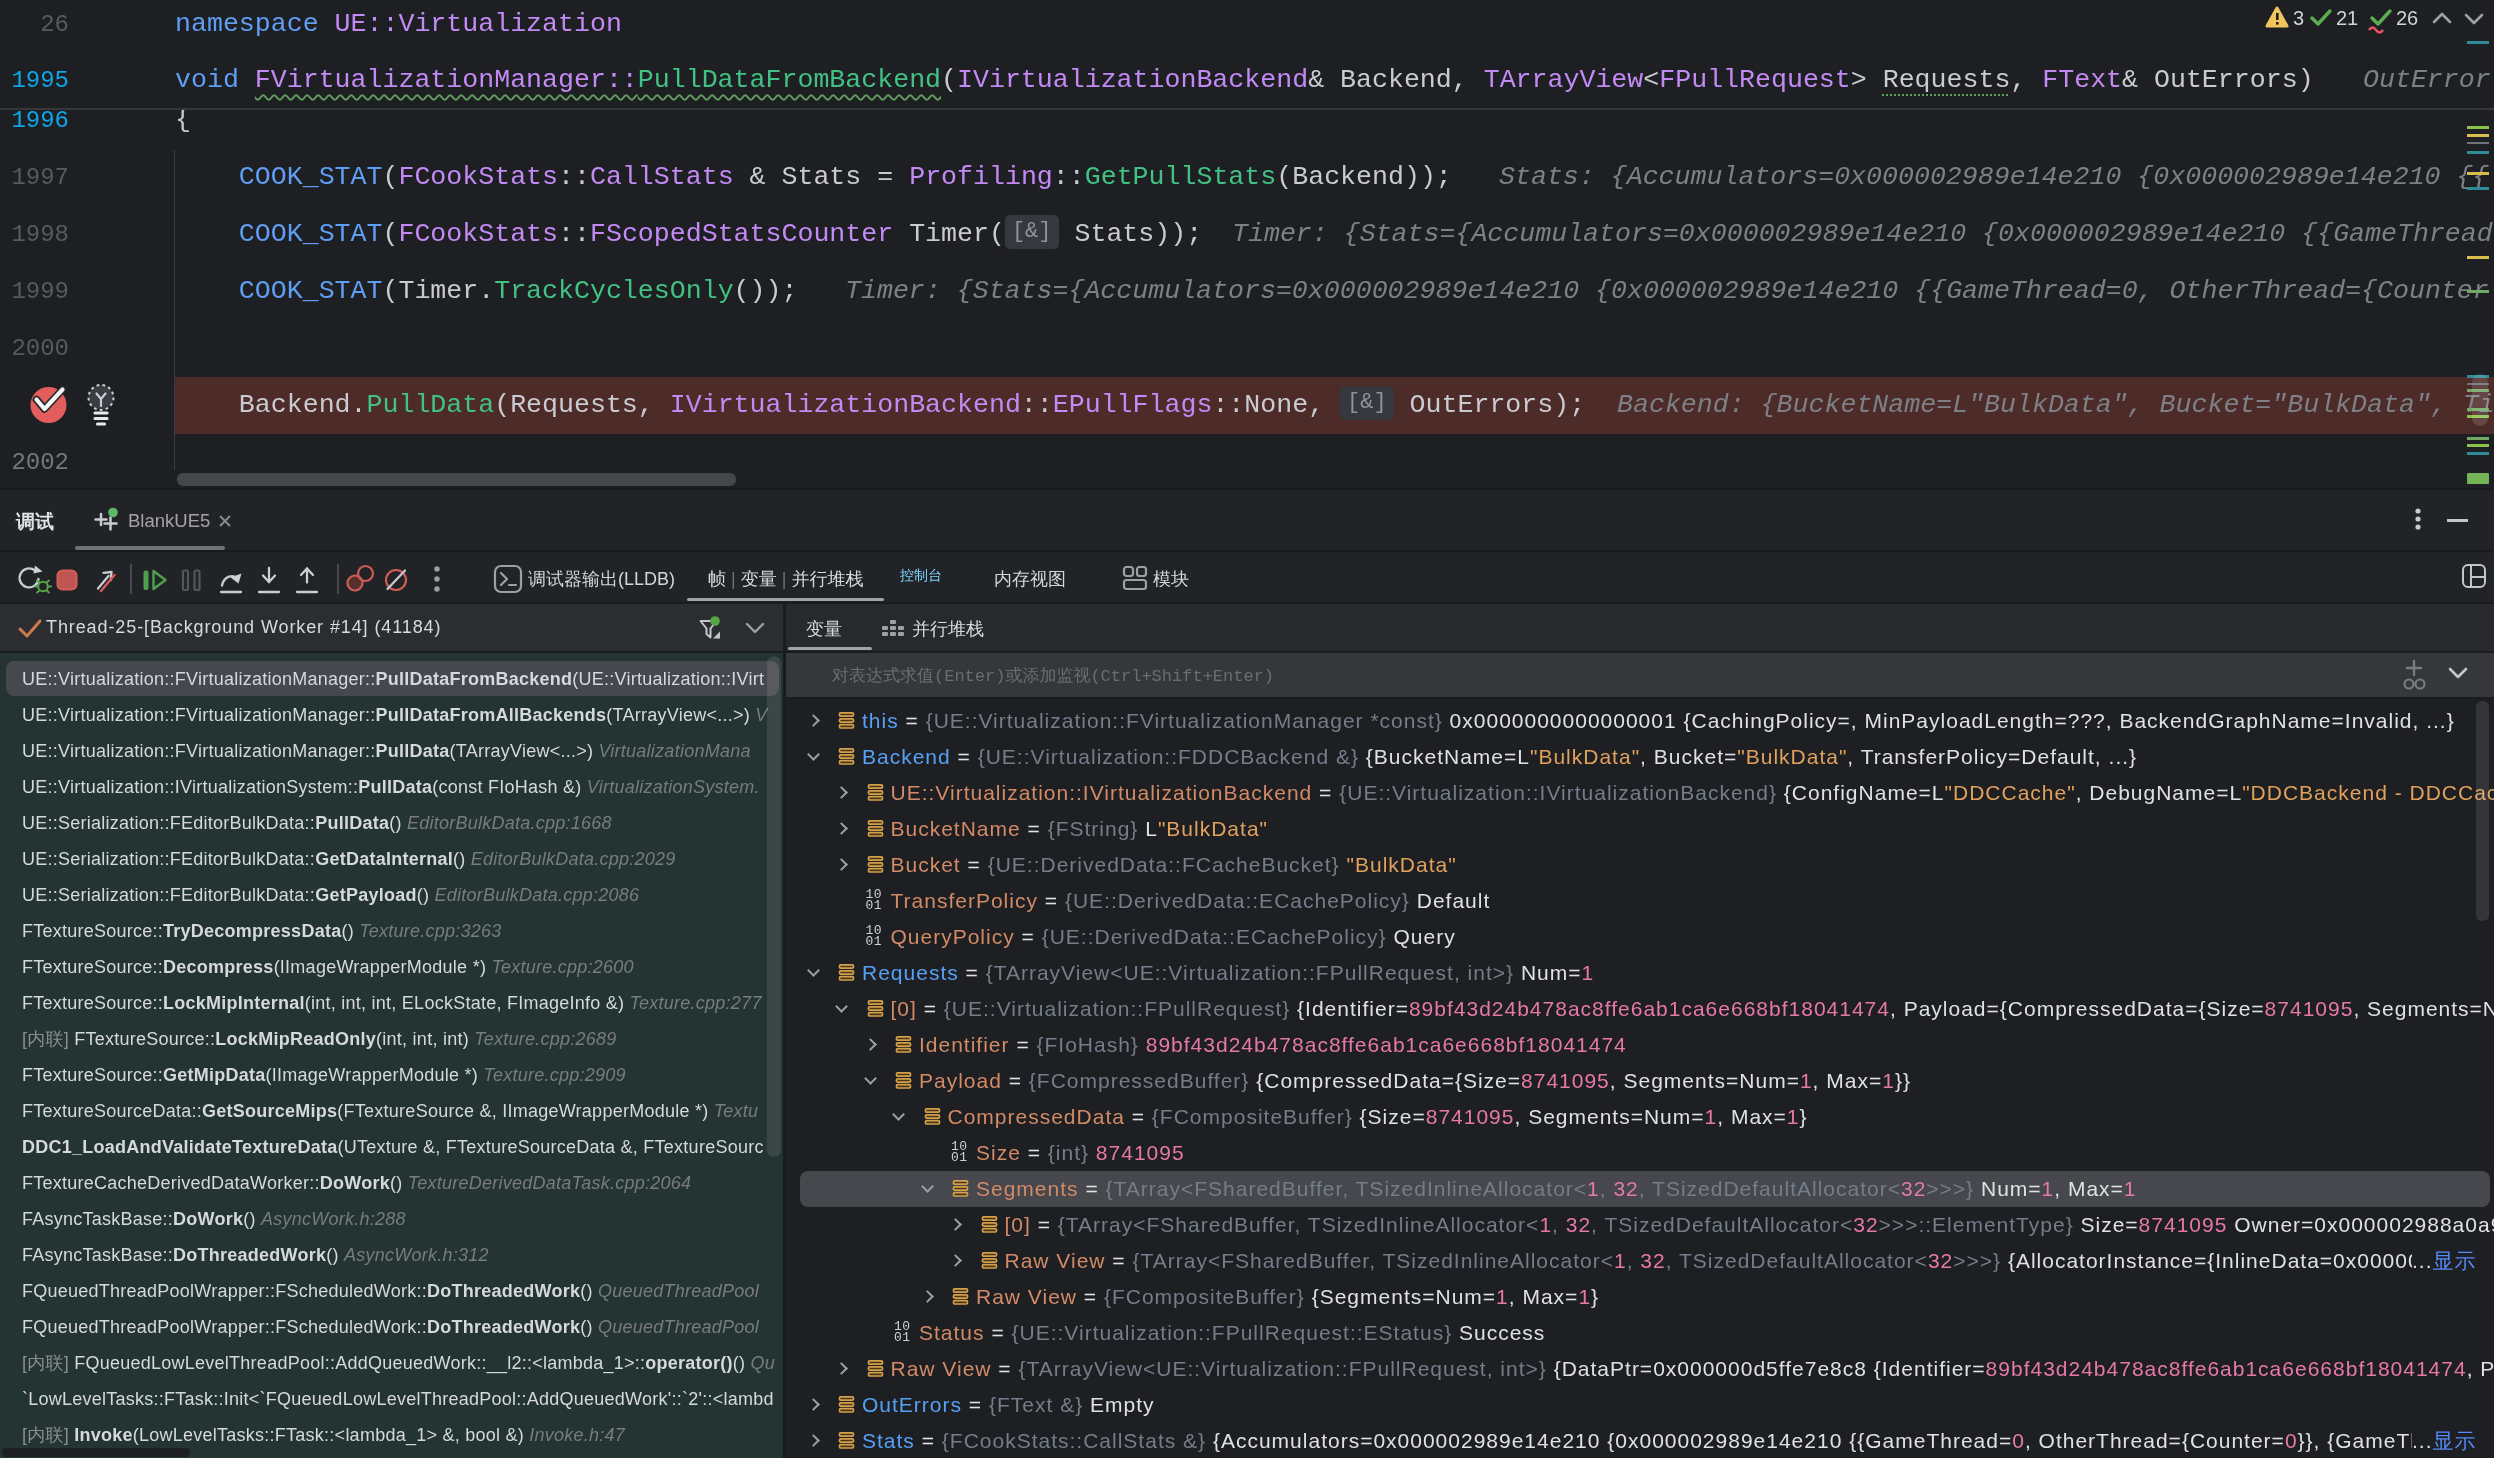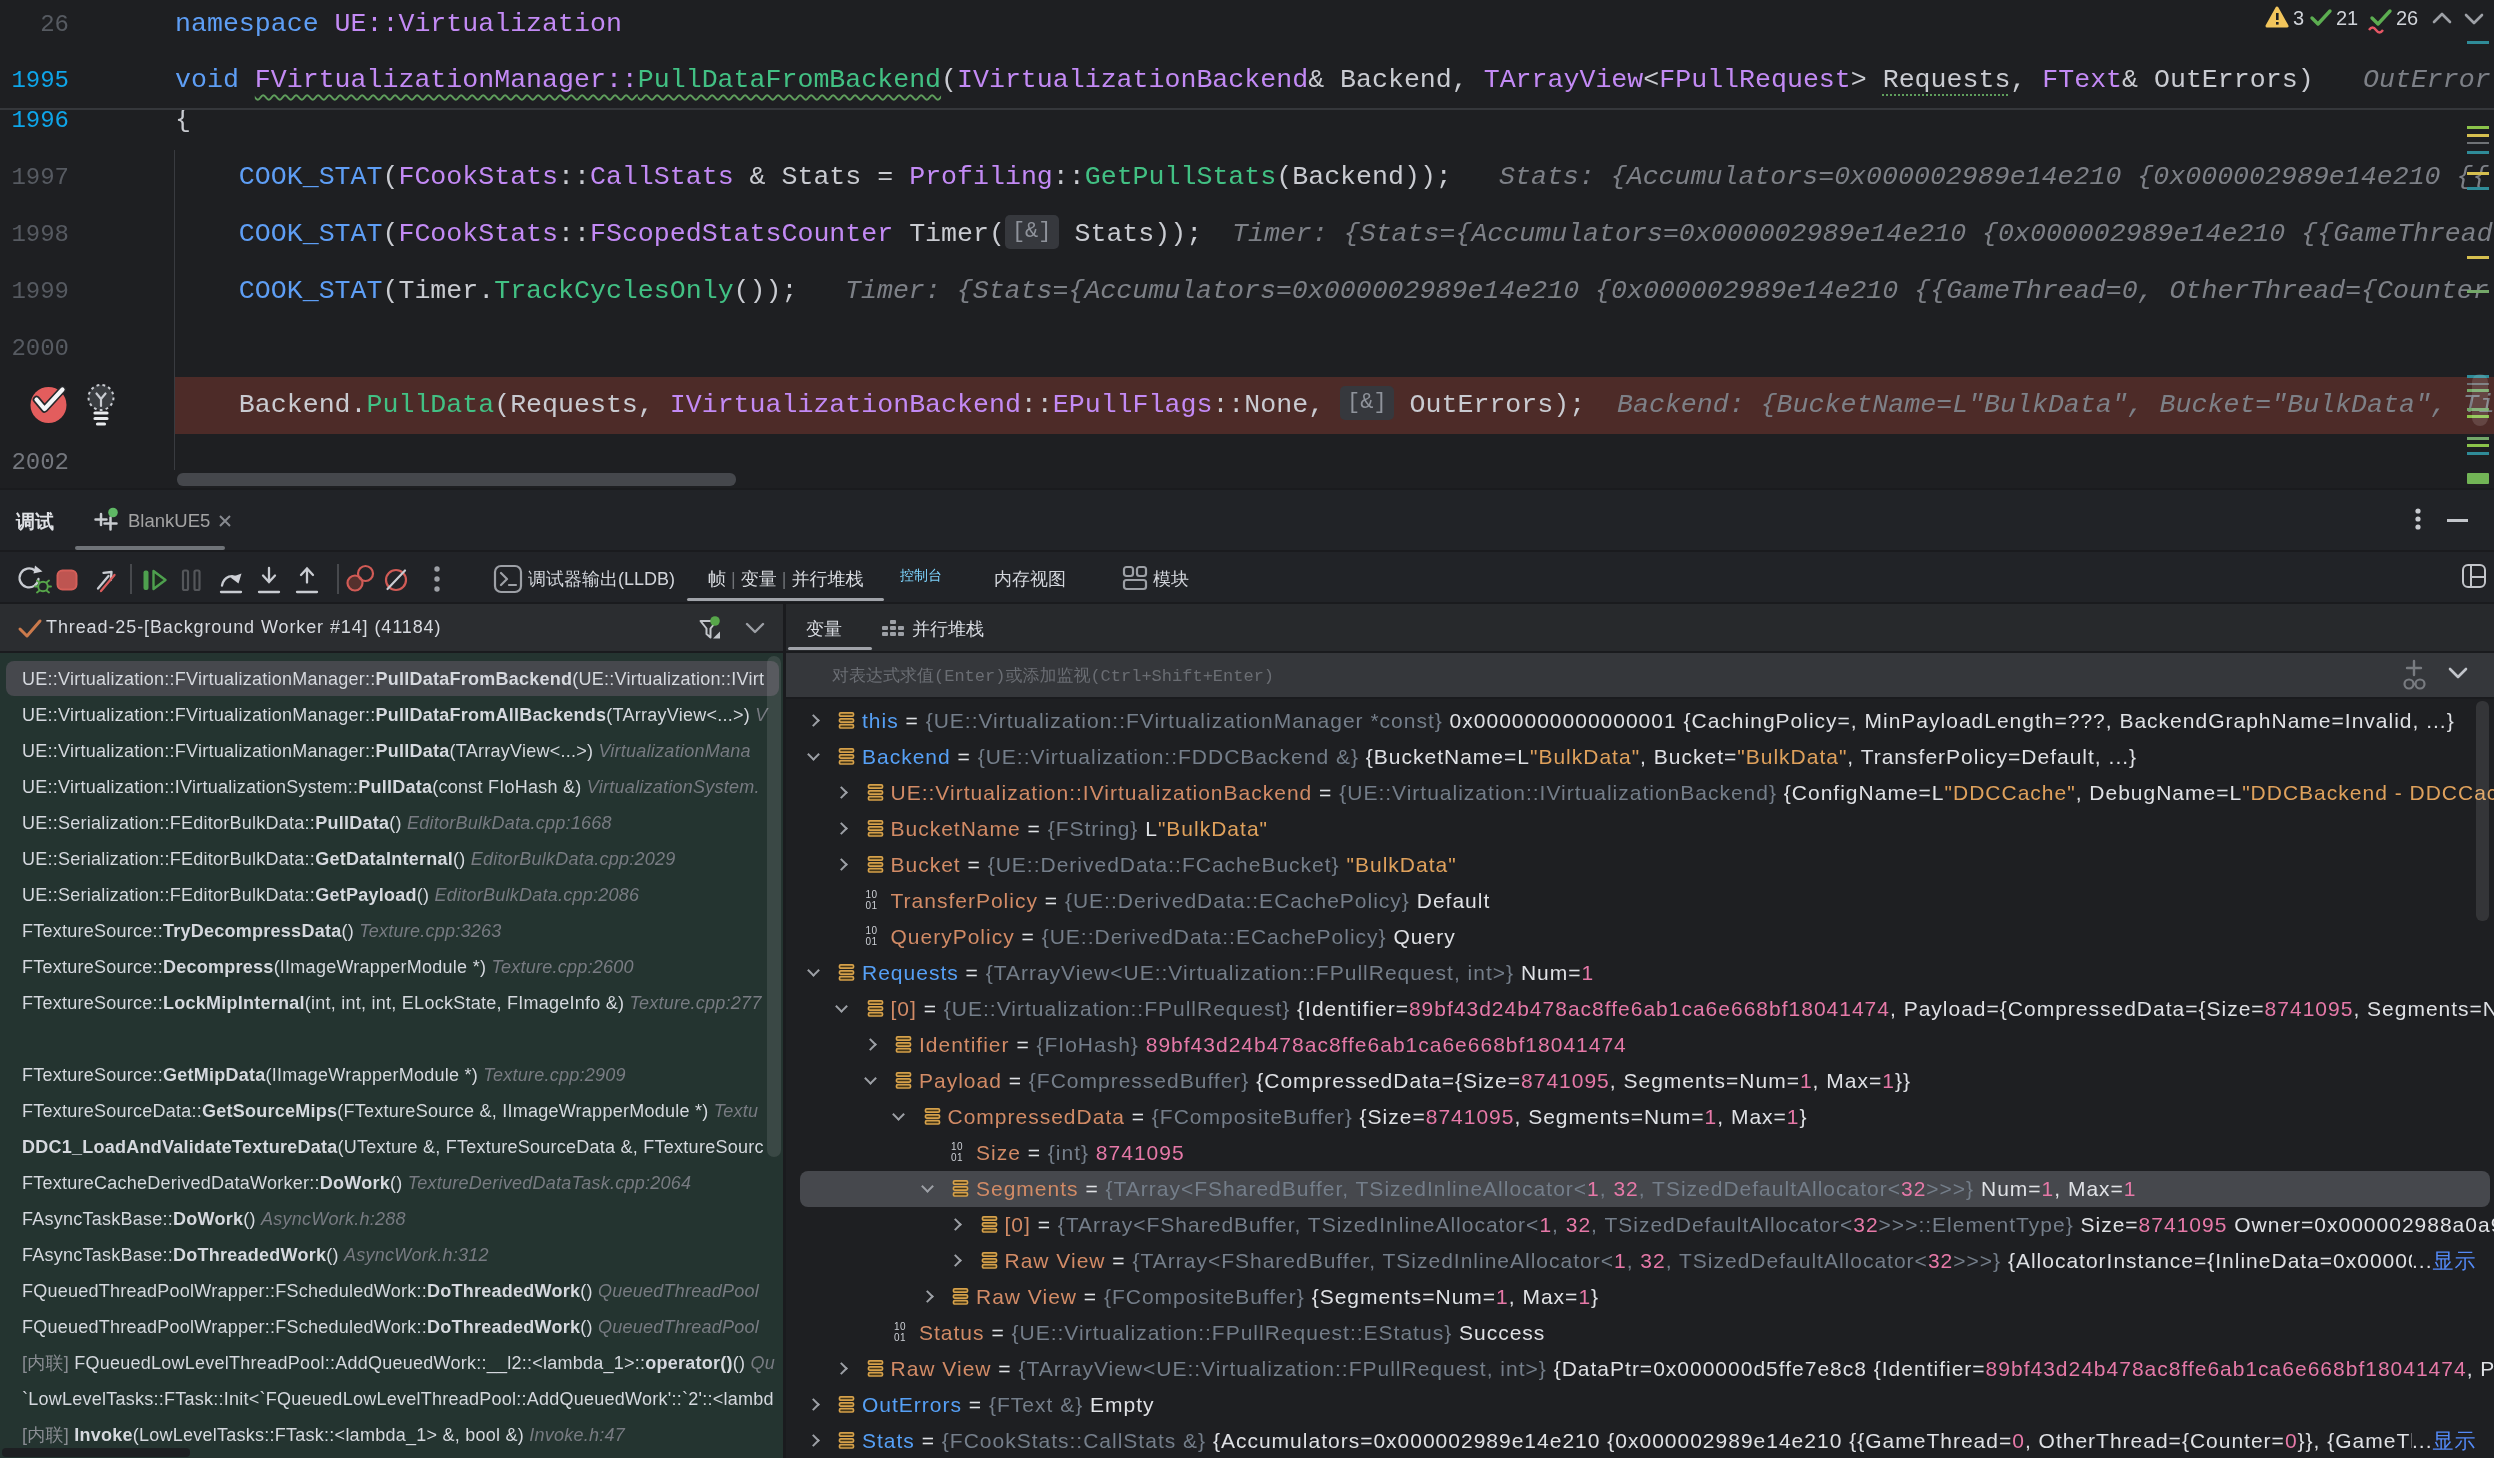--- a/index.html
+++ b/index.html
@@ -27,21 +27,21 @@
 .tr{height:36px;line-height:36px;font-size:21px;letter-spacing:1.0px;color:#DFE1E5;white-space:pre;overflow:hidden}
 .nm{color:#D28B66}
 .nb{color:#56A0F6}
 .gy{color:#747E8A}
 .pk{color:#E679A8}
 .st{color:#DFA15C}
 .lk{color:#548AF7}
 .chev{display:inline-block;width:9px;height:9px;border-right:2px solid #9DA0A6;border-bottom:2px solid #9DA0A6}
 .ce{transform:rotate(-45deg)}
 .cd{transform:rotate(45deg)}
-.num01{width:17px;height:22px;font-family:Liberation Sans, sans-serif;font-size:10px;line-height:11px;color:#CDD0D6;letter-spacing:0.5px}
+.num01{width:17px;height:22px;font-family:Liberation Mono, monospace;font-size:13px;line-height:11px;color:#CDD0D6;letter-spacing:0.5px}
 </style></head><body>
 <div id="ed" class="a">
 <div class="a" style="left:174px;top:377px;width:2320px;height:57px;background:#4D2B28"></div>
 <div class="a" style="left:174px;top:150px;width:1px;height:320px;background:#393B40"></div>
 <div class="a cl" style="top:92px"><span>{</span></div>
 <div class="a cl" style="top:149px">    <span class="kw">COOK_STAT</span>(<span class="ty">FCookStats</span>::<span class="ty">CallStats</span> &amp; Stats = <span class="ty">Profiling</span>::<span class="fn">GetPullStats</span>(Backend));</div>
 <div class="a cl" style="top:206px">    <span class="kw">COOK_STAT</span>(<span class="ty">FCookStats</span>::<span class="ty">FScopedStatsCounter</span> Timer(<span class="inlay">[&amp;]</span> Stats));</div>
 <div class="a cl" style="top:263px">    <span class="kw">COOK_STAT</span>(Timer.<span class="fn">TrackCyclesOnly</span>());</div>
 <div class="a cl" style="top:377px">    Backend.<span class="fn">PullData</span>(Requests, <span class="ty">IVirtualizationBackend</span>::<span class="ty">EPullFlags</span>::None, <span class="inlay">[&amp;]</span> OutErrors);</div>
 <div class="a gn gnb" style="top:92px">1996</div>
@@ -203,20 +203,21 @@
 <div class="a sr" style="top:8px;width:761px">UE::Virtualization::FVirtualizationManager::<b>PullDataFromBackend</b>(UE::Virtualization::IVirt</div>
 <div class="a sr" style="top:44px;width:761px">UE::Virtualization::FVirtualizationManager::<b>PullDataFromAllBackends</b>(TArrayView&lt;...&gt;) <span class="fi">V</span></div>
 <div class="a sr" style="top:80px;width:761px">UE::Virtualization::FVirtualizationManager::<b>PullData</b>(TArrayView&lt;...&gt;) <span class="fi">VirtualizationMana</span></div>
 <div class="a sr" style="top:116px;width:761px">UE::Virtualization::IVirtualizationSystem::<b>PullData</b>(const FIoHash &amp;) <span class="fi">VirtualizationSystem.</span></div>
 <div class="a sr" style="top:152px;width:761px">UE::Serialization::FEditorBulkData::<b>PullData</b>() <span class="fi">EditorBulkData.cpp:1668</span></div>
 <div class="a sr" style="top:188px;width:761px">UE::Serialization::FEditorBulkData::<b>GetDataInternal</b>() <span class="fi">EditorBulkData.cpp:2029</span></div>
 <div class="a sr" style="top:224px;width:761px">UE::Serialization::FEditorBulkData::<b>GetPayload</b>() <span class="fi">EditorBulkData.cpp:2086</span></div>
 <div class="a sr" style="top:260px;width:761px">FTextureSource::<b>TryDecompressData</b>() <span class="fi">Texture.cpp:3263</span></div>
 <div class="a sr" style="top:296px;width:761px">FTextureSource::<b>Decompress</b>(IImageWrapperModule *) <span class="fi">Texture.cpp:2600</span></div>
 <div class="a sr" style="top:332px;width:761px">FTextureSource::<b>LockMipInternal</b>(int, int, int, ELockState, FImageInfo &amp;) <span class="fi">Texture.cpp:277</span></div>
+<div class="a sr" style="top:368px;width:761px"><span class="inl">[内联] </span>FTextureSource::<b>LockMipReadOnly</b>(int, int, int) <span class="fi">Texture.cpp:2689</span></div>
 <div class="a sr" style="top:404px;width:761px">FTextureSource::<b>GetMipData</b>(IImageWrapperModule *) <span class="fi">Texture.cpp:2909</span></div>
 <div class="a sr" style="top:440px;width:761px">FTextureSourceData::<b>GetSourceMips</b>(FTextureSource &amp;, IImageWrapperModule *) <span class="fi">Textu</span></div>
 <div class="a sr" style="top:476px;width:761px"><b>DDC1_LoadAndValidateTextureData</b>(UTexture &amp;, FTextureSourceData &amp;, FTextureSourc</div>
 <div class="a sr" style="top:512px;width:761px">FTextureCacheDerivedDataWorker::<b>DoWork</b>() <span class="fi">TextureDerivedDataTask.cpp:2064</span></div>
 <div class="a sr" style="top:548px;width:761px">FAsyncTaskBase::<b>DoWork</b>() <span class="fi">AsyncWork.h:288</span></div>
 <div class="a sr" style="top:584px;width:761px">FAsyncTaskBase::<b>DoThreadedWork</b>() <span class="fi">AsyncWork.h:312</span></div>
 <div class="a sr" style="top:620px;width:761px">FQueuedThreadPoolWrapper::FScheduledWork::<b>DoThreadedWork</b>() <span class="fi">QueuedThreadPool</span></div>
 <div class="a sr" style="top:656px;width:761px">FQueuedThreadPoolWrapper::FScheduledWork::<b>DoThreadedWork</b>() <span class="fi">QueuedThreadPool</span></div>
 <div class="a sr" style="top:692px;width:761px"><span class="inl">[内联] </span>FQueuedLowLevelThreadPool::AddQueuedWork::__l2::&lt;lambda_1&gt;::<b>operator()</b>() <span class="fi">Qu</span></div>
 <div class="a sr" style="top:728px;width:761px">`LowLevelTasks::FTask::Init&lt;`FQueuedLowLevelThreadPool::AddQueuedWork'::`2'::&lt;lambd</div>

